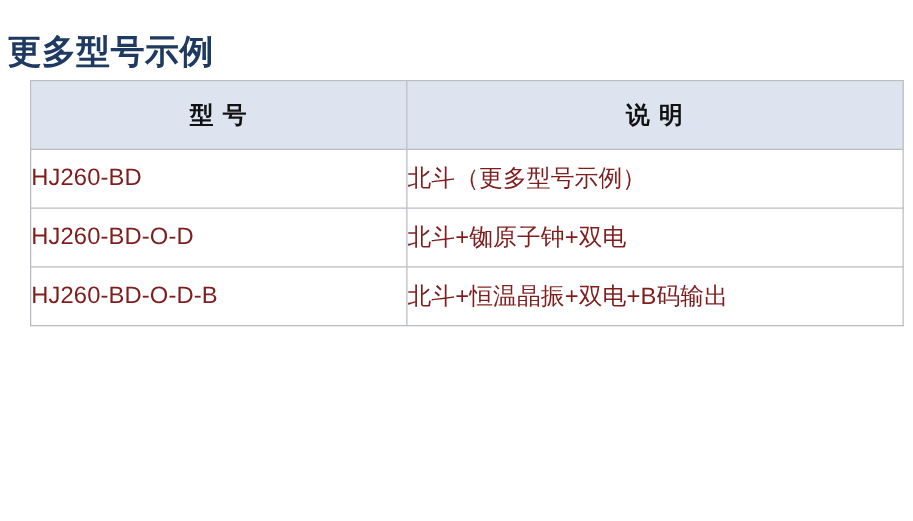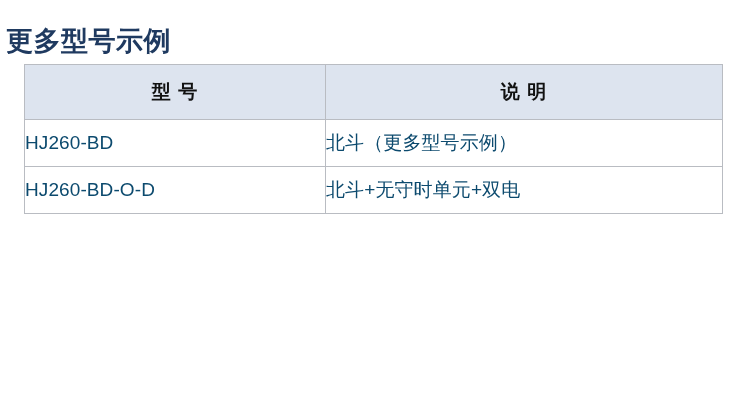--- a/index.html
+++ b/index.html
@@ -67,21 +67,21 @@
     font-size: 19px;
     font-weight: 700;
     color: #111111;
     letter-spacing: 1px;
   }
 
   table.spec-table tbody td {
     height: 46px;
     font-size: 19px;
     font-weight: 400;
-    color: #0c4a6e;
+    color: #7f1d1d;
     background: #ffffff;
   }
 
   td.cell-model {
     padding-left: 18px;
     white-space: nowrap;
     letter-spacing: 0.1px;
   }
 
   td.cell-desc {
@@ -115,19 +115,23 @@
           </th>
         </tr>
       </thead>
       <tbody>
         <tr>
           <td class="cell-model">HJ260-BD</td>
           <td class="cell-desc">北斗（更多型号示例）</td>
         </tr>
         <tr>
           <td class="cell-model">HJ260-BD-O-D</td>
-          <td class="cell-desc">北斗+无守时单元+双电</td>
+          <td class="cell-desc">北斗+铷原子钟+双电</td>
+        </tr>
+        <tr>
+          <td class="cell-model">HJ260-BD-O-D-B</td>
+          <td class="cell-desc">北斗+恒温晶振+双电+B码输出</td>
         </tr>
       </tbody>
     </table>
   </div>
 
 </div>
 
 </body></html>

